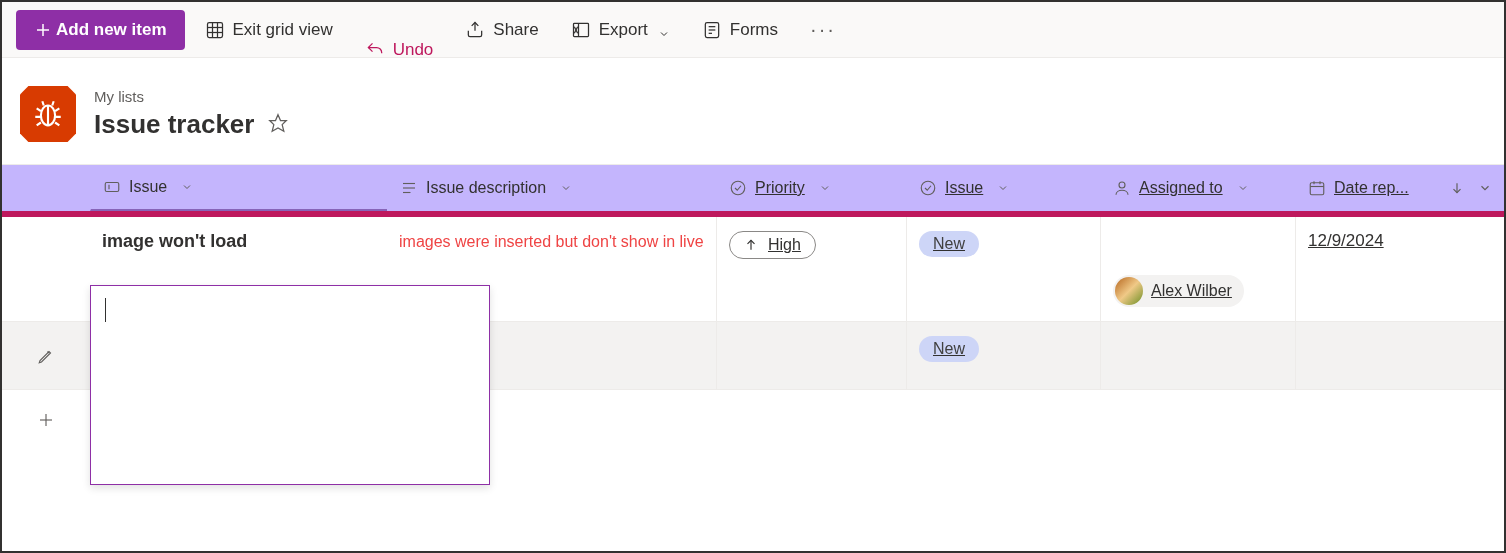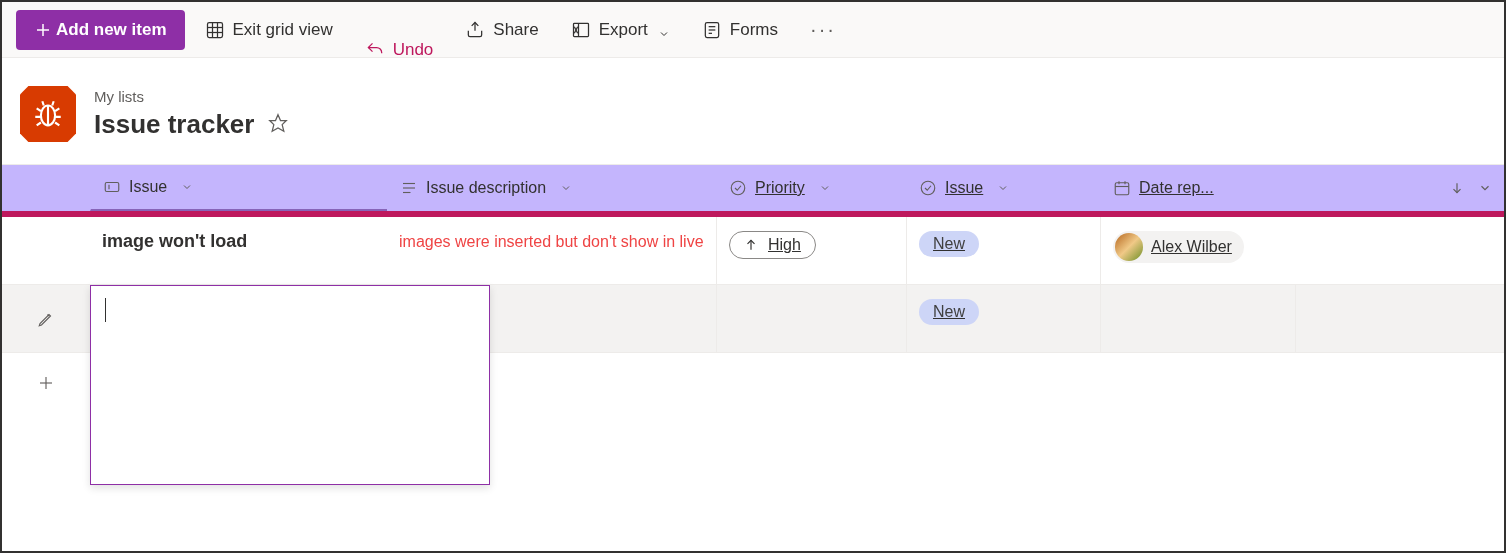--- a/index.html
+++ b/index.html
@@ -155,20 +155,21 @@
       font-weight: 400;
     }
     .person-chip {
       display: inline-flex;
       align-items: center;
       gap: 8px;
       background: #f3f2f1;
       border-radius: 16px;
       padding: 2px 12px 2px 2px;
       font-size: 16px;
+      margin-top: 44px;
     }
     .avatar {
       width: 28px;
       height: 28px;
       border-radius: 50%;
       background: linear-gradient(135deg,#b5651d 0%, #f0c987 50%, #6b8e23 100%);
     }
     .date-cell { font-size: 17px; }
     .cell-div { border-left: 1px solid #edebe9; text-decoration: underline; }
 
@@ -331,20 +332,30 @@
     <div class="col col-header col-status cell-div">
       <svg class="icon" viewBox="0 0 24 24" fill="none" stroke="currentColor" stroke-width="1.5">
           <circle cx="12" cy="12" r="9"></circle>
           <polyline points="8 12 11 15 16 9"></polyline>
         </svg>
       <span>Issue</span>
       <svg class="chev" viewBox="0 0 24 24" fill="none" stroke="currentColor" stroke-width="2">
           <polyline points="6 9 12 15 18 9"></polyline>
         </svg>
     </div>
+    <div class="col col-header col-assigned cell-div">
+      <svg class="icon" viewBox="0 0 24 24" fill="none" stroke="currentColor" stroke-width="1.5">
+          <circle cx="12" cy="8" r="4"></circle>
+          <path d="M4 21c0-4 4-6 8-6s8 2 8 6"></path>
+        </svg>
+      <span>Assigned to</span>
+      <svg class="chev" viewBox="0 0 24 24" fill="none" stroke="currentColor" stroke-width="2">
+          <polyline points="6 9 12 15 18 9"></polyline>
+        </svg>
+    </div>
     <div class="col col-header col-date cell-div">
       <svg class="icon" viewBox="0 0 24 24" fill="none" stroke="currentColor" stroke-width="1.5">
           <rect x="3" y="5" width="18" height="16" rx="2"></rect>
           <line x1="3" y1="10" x2="21" y2="10"></line>
           <line x1="8" y1="3" x2="8" y2="7"></line>
           <line x1="16" y1="3" x2="16" y2="7"></line>
         </svg>
       <span>Date rep...</span>
       <div class="date-extra">
         <svg viewBox="0 0 24 24" fill="none" stroke="currentColor" stroke-width="2">
@@ -379,20 +390,23 @@
       </div>
       <div class="col col-status cell-div">
         <span class="status-pill">New</span>
       </div>
       <div class="col col-assigned cell-div">
         <span class="person-chip">
           <span class="avatar"></span>
           <span>Alex Wilber</span>
         </span>
       </div>
+      <div class="col col-date cell-div date-cell">
+        <span>12/9/2024</span>
+      </div>
     </div>
 
     <div class="grid-row editing">
       <div class="row-handle-col">
         <svg viewBox="0 0 24 24" width="18" height="18" fill="none" stroke="#605e5c" stroke-width="1.5">
             <path d="M3 21l3-1 12-12-2-2L4 18l-1 3z"></path>
             <path d="M14 6l2 2"></path>
           </svg>
       </div>
       <div class="col col-issue"></div>

